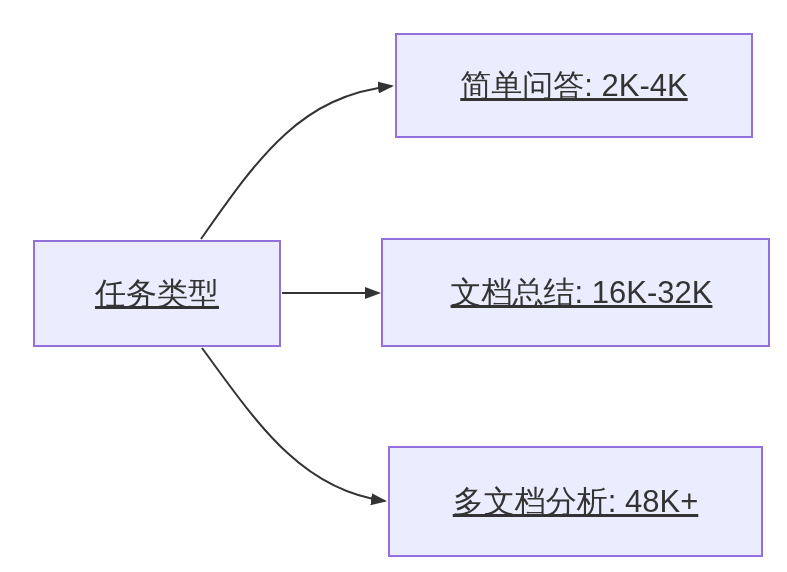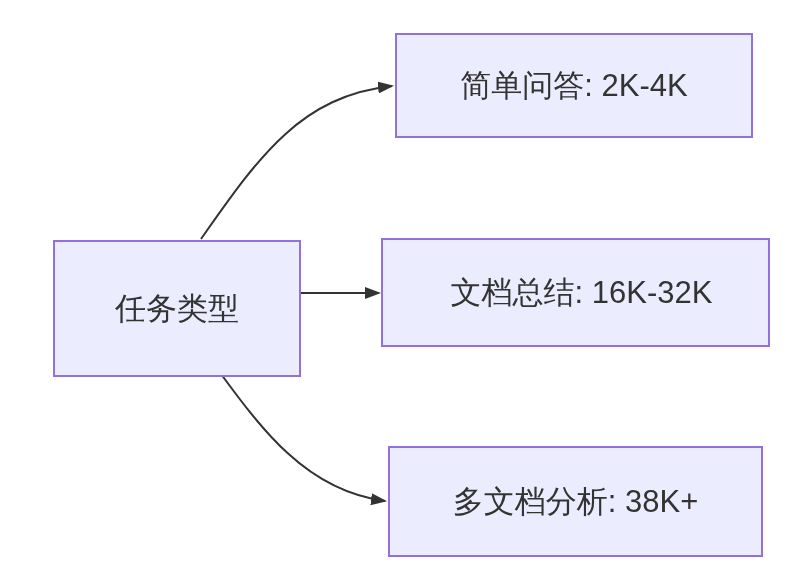--- a/index.html
+++ b/index.html
@@ -35,22 +35,23 @@
     box-sizing: border-box;
     background: var(--node-fill, #ECECFF);
     border: 2px solid var(--node-border, #9370DB);
     display: flex;
     align-items: center;
     justify-content: center;
     font-size: 31px;
     line-height: 1.2;
     color: var(--text-color, #333333);
     white-space: nowrap;
+    text-decoration: underline;
   }
-  .node-root   { left: 33px;  top: 240px; width: 248px; height: 137px; margin-left: 20px; }
+  .node-root   { left: 33px;  top: 240px; width: 248px; height: 107px; }
   .node-child1 { left: 395px; top: 33px;  width: 358px; height: 105px; }
   .node-child2 { left: 381px; top: 238px; width: 389px; height: 109px; padding-left: 12px; }
   .node-child3 { left: 388px; top: 446px; width: 375px; height: 111px; }
 </style>
 </head>
 <body>
 
 <div class="canvas">
 
   <svg class="edges" viewBox="0 0 787 572" xmlns="http://www.w3.org/2000/svg">
@@ -70,16 +71,16 @@
 
   <div class="node node-child1">
     <span>简单问答: 2K-4K</span>
   </div>
 
   <div class="node node-child2">
     <span>文档总结: 16K-32K</span>
   </div>
 
   <div class="node node-child3">
-    <span>多文档分析: 38K+</span>
+    <span>多文档分析: 48K+</span>
   </div>
 
 </div>
 
 </body></html>

